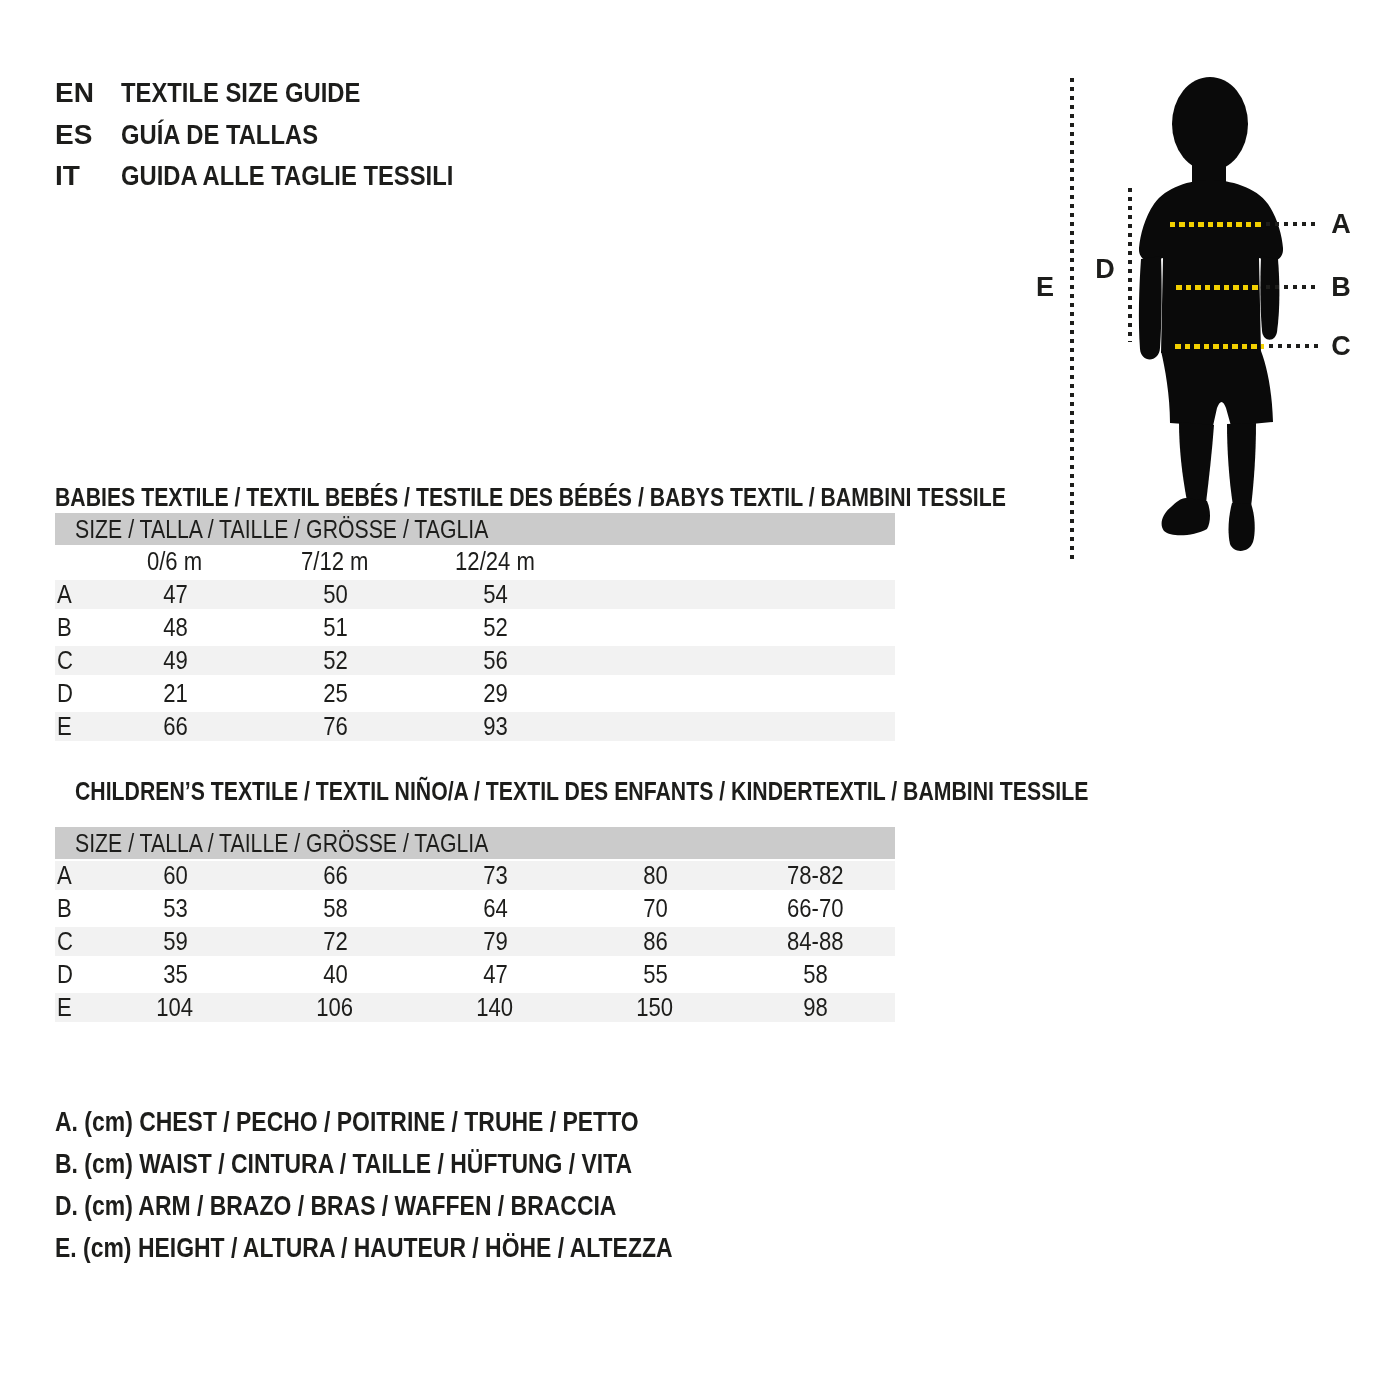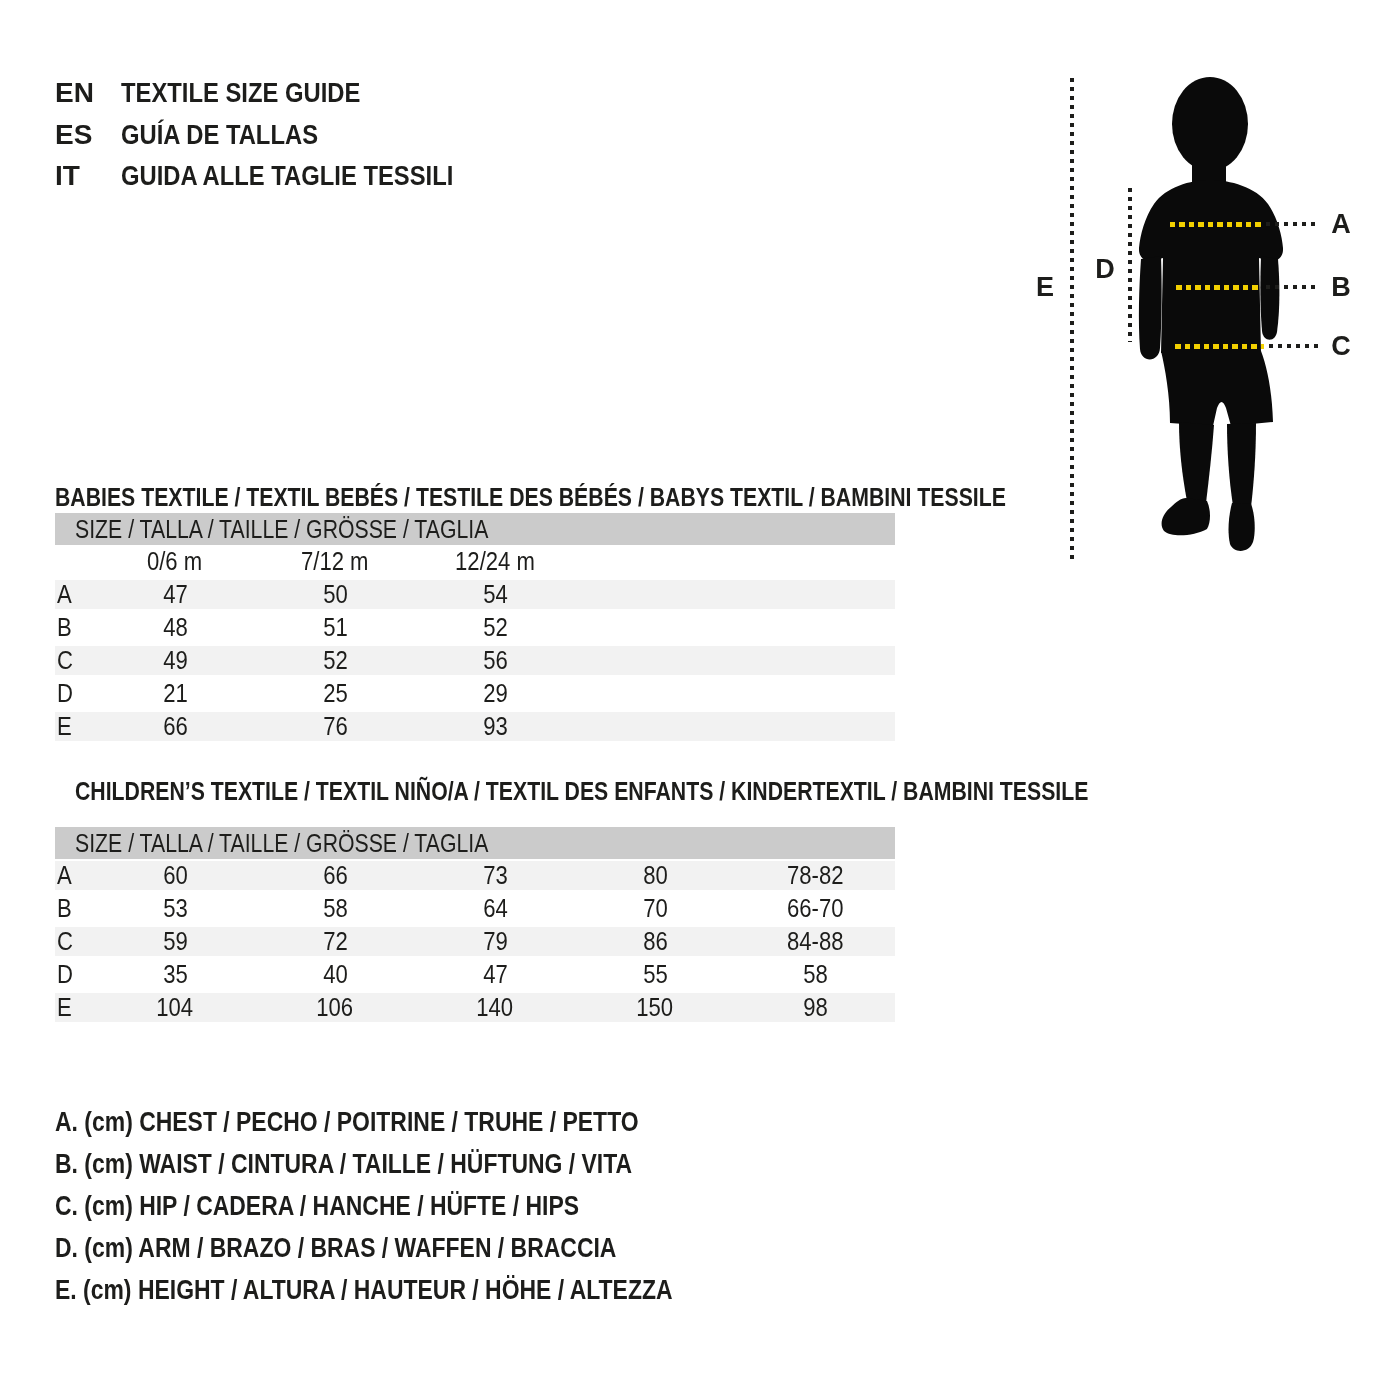--- a/index.html
+++ b/index.html
@@ -209,18 +209,17 @@
       <span class="cell"><span class="cc">106</span></span>
       <span class="cell"><span class="cc">140</span></span>
       <span class="cell"><span class="cc">150</span></span>
       <span class="cell"><span class="cc">98</span></span>
     </div>
   </div>
 
   <div class="legend">
     <div class="legend-row"><span class="cx">A. (cm) CHEST / PECHO / POITRINE / TRUHE / PETTO</span></div>
     <div class="legend-row"><span class="cx">B. (cm) WAIST / CINTURA / TAILLE / HÜFTUNG / VITA</span></div>
-    <div class="legend-row"><span class="cx">C. (cm) HIP / CADERA / HANCHE / HÜFTE / HIPS</span></div>
     <div class="legend-row"><span class="cx">D. (cm) ARM / BRAZO / BRAS / WAFFEN / BRACCIA</span></div>
     <div class="legend-row"><span class="cx">E. (cm) HEIGHT / ALTURA / HAUTEUR / HÖHE / ALTEZZA</span></div>
   </div>
 
 </div>
 
 </body></html>

